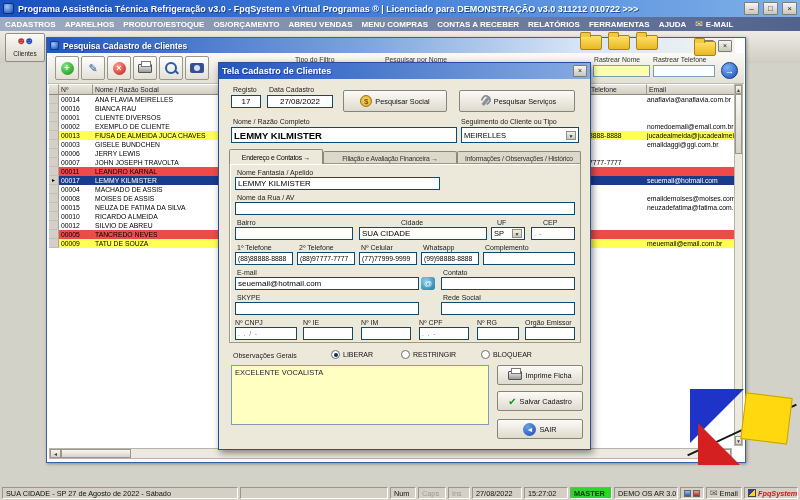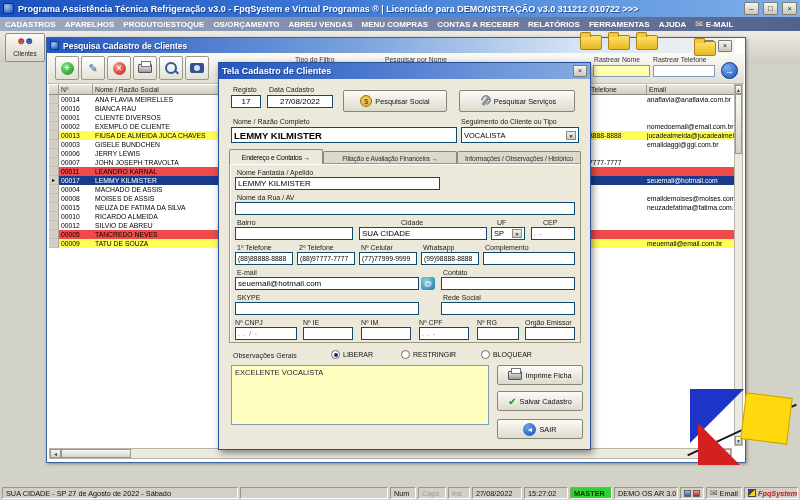--- a/index.html
+++ b/index.html
@@ -415,21 +415,21 @@
       </div>
       <div class="dbtn" style="left:240px;top:27px;width:116px;height:22px">
         <span class="wrench-icon"></span>
         <span>Pesquisar Serviços</span>
       </div>
 
       <span class="dlbl" style="left:14px;top:55px">Nome / Razão Completo</span>
       <div class="dinp big" style="left:12px;top:64px;width:226px">LEMMY KILMISTER</div>
       <span class="dlbl" style="left:242px;top:55px">Seguimento do Cliente ou Tipo</span>
       <div class="dinp dsel" style="left:242px;top:64px;width:118px;height:16px">
-        <span style="font-size:7.5px">VOCALISTA</span>
+        <span style="font-size:7.5px">MEIRELLES</span>
         <span class="dd">▼</span>
       </div>
 
       <div class="tab active" style="left:10px;top:86px;width:94px">Endereço e Contatos →</div>
       <div class="tab" style="left:104px;top:88px;width:134px">Filiação e Avaliação Financeira →</div>
       <div class="tab" style="left:238px;top:88px;width:124px">Informações / Observações / Histórico</div>
 
       <div class="panel"></div>
 
       <span class="dlbl" style="left:18px;top:106px">Nome Fantasia / Apelido</span>

